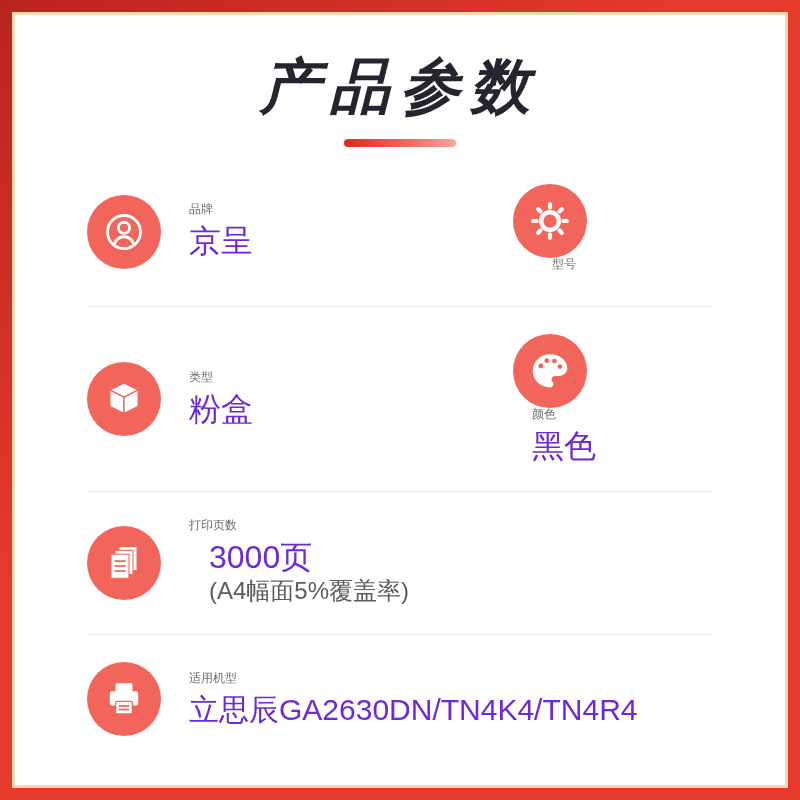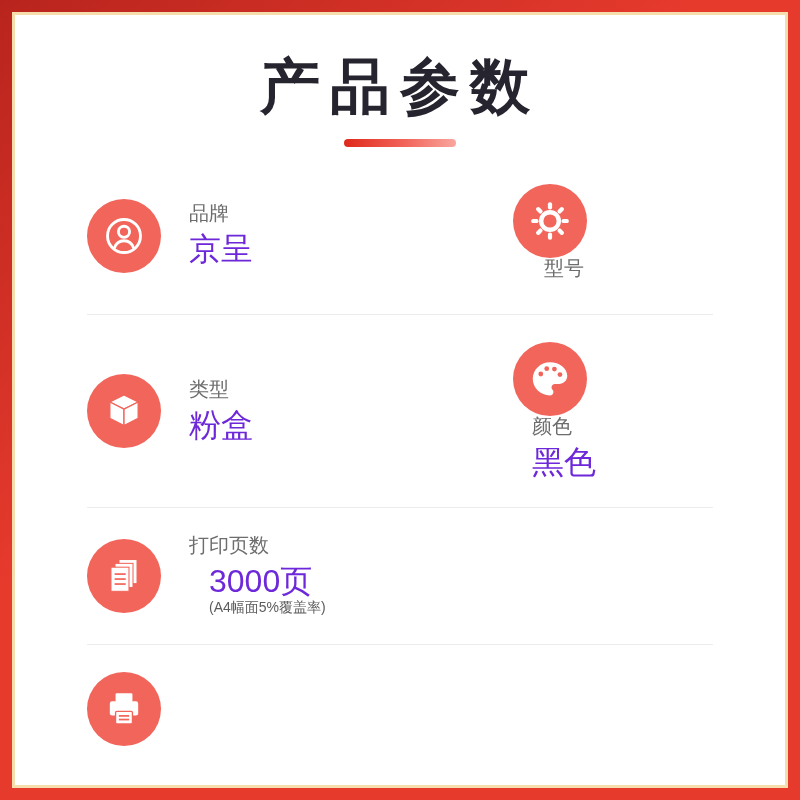--- a/index.html
+++ b/index.html
@@ -31,20 +31,21 @@
     text-align: center;
     padding-top: 42px;
   }
 
   .page-title {
     font-size: 60px;
     font-weight: 900;
     color: #26242e;
     letter-spacing: 10px;
     line-height: 1;
+    font-style: italic;
   }
 
   .title-underline {
     width: 112px;
     height: 8px;
     border-radius: 4px;
     margin: 22px auto 6px auto;
     background: linear-gradient(90deg, #df291b 0%, #f2655b 55%, #f8a69e 100%);
   }
 
@@ -77,38 +78,38 @@
     display: flex;
     align-items: center;
     justify-content: center;
     margin-right: 28px;
   }
   .icon-circle svg { width: 46px; height: 46px; display: block; }
 
   .txt { display: flex; flex-direction: column; min-width: 0; }
 
   .label {
-    font-size: 20px;
+    font-size: 12px;
     color: #6d6d6d;
     margin-bottom: 9px;
     line-height: 1;
   }
 
   .value {
     font-size: 32px;
     color: #6d28d9;
     font-weight: 500;
     line-height: 1.1;
     white-space: nowrap;
   }
 
   .value-line { display: flex; align-items: baseline; flex-direction: column; }
 
   .note {
-    font-size: 14px;
+    font-size: 24px;
     color: #5c5c5c;
     margin-left: 20px;
     white-space: nowrap;
   }
 </style>
 </head>
 <body>
 
 <div class="frame">
   <div class="panel">
@@ -213,18 +214,22 @@
         <div class="item">
           <div class="icon-circle">
             <svg viewBox="0 0 24 24">
               <rect x="7.6" y="3.8" width="8.8" height="4.6" rx="0.6" fill="#ffffff"></rect>
               <rect x="4.6" y="8" width="14.8" height="7.4" rx="1.2" fill="#ffffff"></rect>
               <rect x="7.6" y="13.2" width="8.8" height="6.6" rx="0.6" fill="#ffffff" stroke="#f2655b" stroke-width="0.7"></rect>
               <line x1="9.3" y1="15.6" x2="14.7" y2="15.6" stroke="#f2655b" stroke-width="0.9"></line>
               <line x1="9.3" y1="17.5" x2="14.7" y2="17.5" stroke="#f2655b" stroke-width="0.9"></line>
             </svg>
           </div>
+          <div class="txt">
+            <span class="label">适用机型</span>
+            <span class="value" style="font-size:30px;">立思辰GA2630DN/TN4K4/TN4R4</span>
+          </div>
         </div>
       </div>
 
     </div>
   </div>
 </div>
 
 </body></html>

